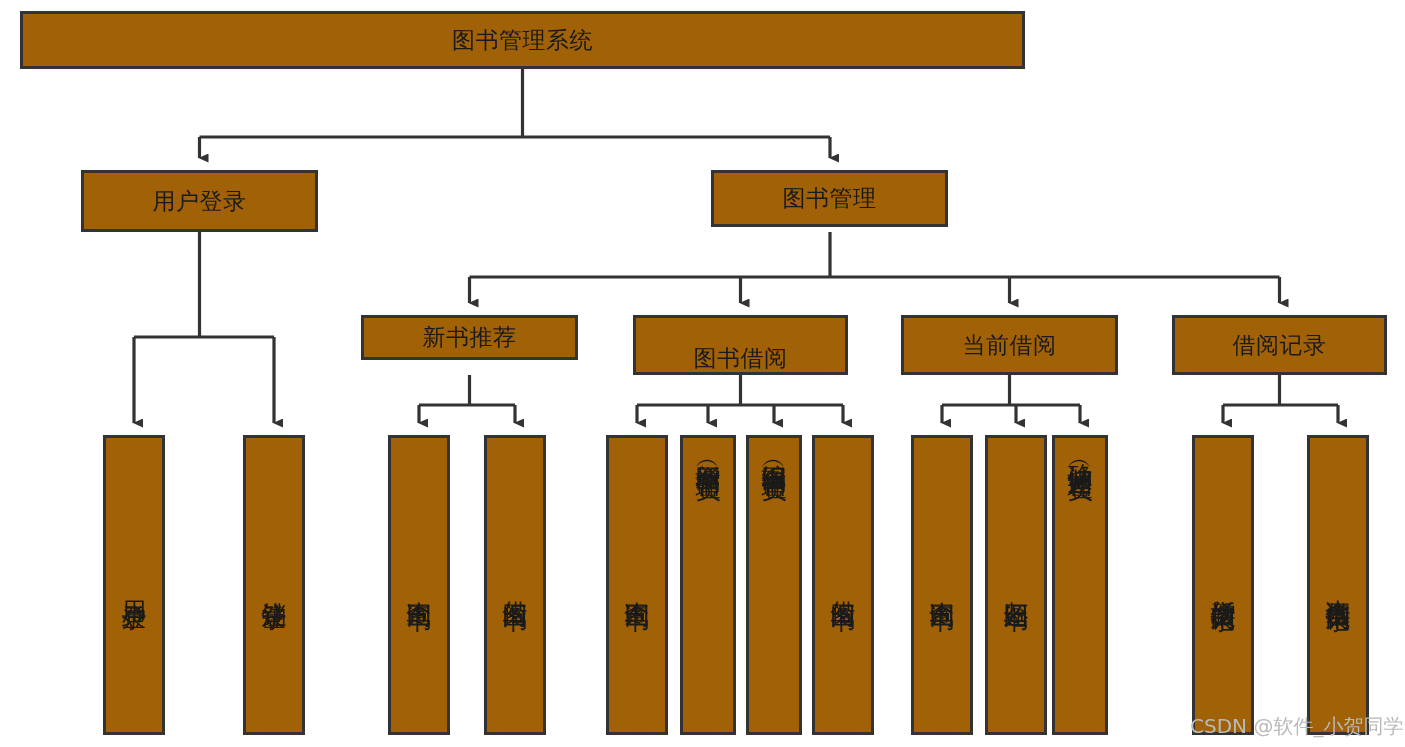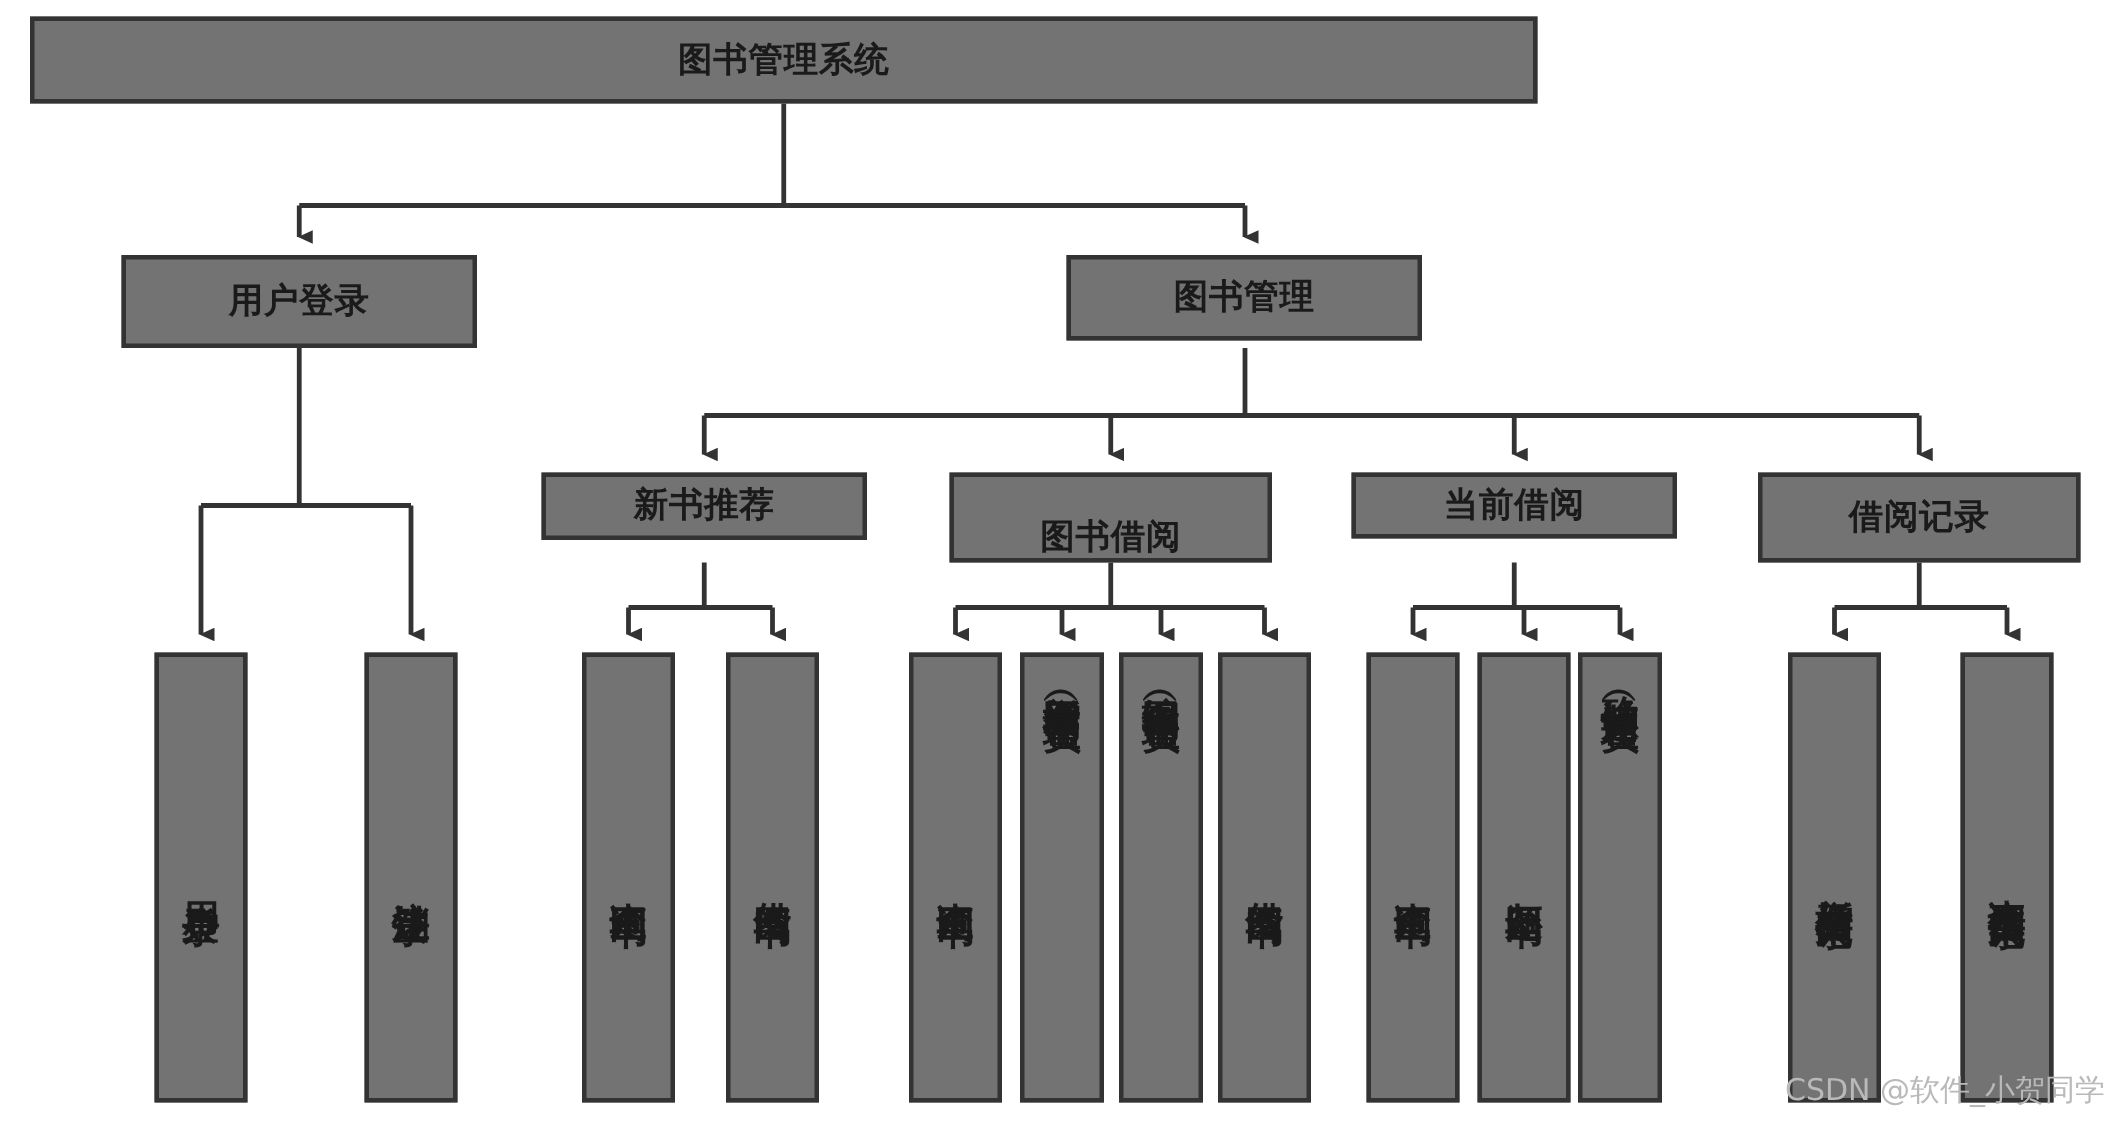--- a/index.html
+++ b/index.html
@@ -24,27 +24,26 @@
     position: absolute;
     left: 0;
     top: 0;
     width: 1405px;
     height: 747px;
     pointer-events: none;
   }
   .node {
     position: absolute;
     box-sizing: border-box;
-    background: #737373;
+    background: #a16207;
     border: 3px solid #333333;
     display: flex;
     align-items: center;
     justify-content: center;
     color: #1a1a1a;
-    font-weight: bold;
   }
   .node-label {
     display: block;
     text-align: center;
     line-height: 1.16;
     letter-spacing: 0.5px;
     white-space: nowrap;
   }
   
   .node.horiz .node-label {
@@ -147,21 +146,21 @@
   <div class="node horiz" style="left:711px; top:170px; width:237px; height:57px;">
     <span class="node-label">图书管理</span>
   </div>
 
   <div class="node horiz" style="left:361px; top:315px; width:217px; height:45px;">
     <span class="node-label">新书推荐</span>
   </div>
   <div class="node horiz" style="left:633px; top:315px; width:215px; height:60px;align-items:flex-end;">
     <span class="node-label">图书借阅</span>
   </div>
-  <div class="node horiz" style="left:901px; top:315px; width:217px; height:44px;">
+  <div class="node horiz" style="left:901px; top:315px; width:217px; height:60px;">
     <span class="node-label">当前借阅</span>
   </div>
   <div class="node horiz" style="left:1172px; top:315px; width:215px; height:60px;">
     <span class="node-label">借阅记录</span>
   </div>
 
   <div class="node vert mid" style="left:103px; top:435px; width:62px; height:300px;">
     <span class="node-label">用户登录</span>
   </div>
   <div class="node vert mid" style="left:243px; top:435px; width:62px; height:300px;">

